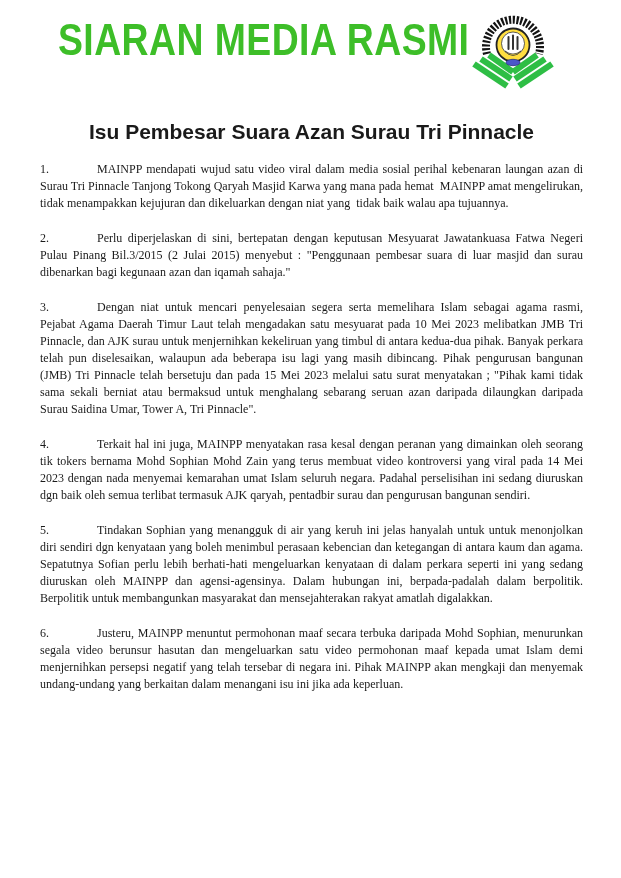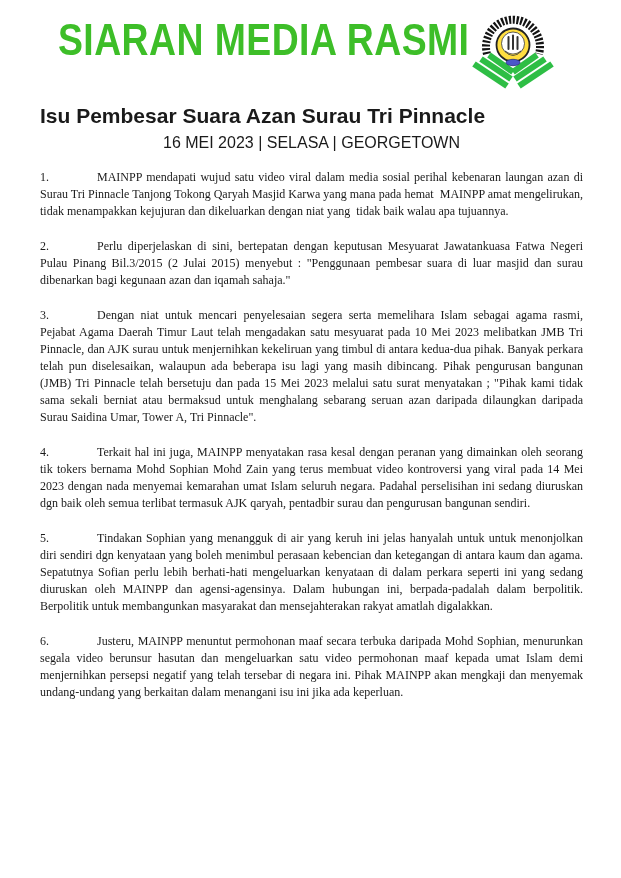--- a/index.html
+++ b/index.html
@@ -39,21 +39,21 @@
   .logo{
     position:absolute;top:14px;left:460px;width:104px;height:84px;z-index:2;
   }
 
   
   .content{
     position:absolute;top:104px;left:0;right:0;
     padding:0 38px 0 40px;
   }
   .doc-title{
-    font-weight:bold;font-size:21px;line-height:24px;
+    text-align:center;font-weight:bold;font-size:21px;line-height:24px;margin-top:16px;
   }
   .doc-subtitle{
     text-align:center;font-size:16px;line-height:19px;margin-top:5px;
   }
   .paragraphs{margin-top:17px;}
   .para{
     font-size:12px;line-height:17px;text-align:justify;
     margin-bottom:18px;
     font-family:Liberation Serif, serif;
   }
@@ -89,21 +89,20 @@
       <line x1="48.5" y1="23" x2="48.5" y2="35"></line>
       <line x1="53" y1="21.5" x2="53" y2="35"></line>
       <line x1="57.5" y1="23" x2="57.5" y2="35"></line>
     </g>
     <path d="M 45 37 Q 53 43 61 37 Q 57 41.5 53 41.5 Q 49 41.5 45 37 Z" fill="var(--seal-yellow)" stroke="#333333" stroke-width="0.7"></path>
     <ellipse cx="53" cy="48.5" rx="7" ry="3.2" fill="#4a57c8" stroke="#27307a" stroke-width="0.8"></ellipse>
   </svg>
 
   <div class="content">
     <div class="doc-title">Isu Pembesar Suara Azan Surau Tri Pinnacle</div>
-    <div class="doc-subtitle">16 MEI 2023 | SELASA | GEORGETOWN</div>
 
     <div class="paragraphs">
       <p class="para"><span class="pnum">1.</span><span>MAINPP mendapati wujud satu video viral dalam media sosial perihal kebenaran laungan azan di Surau Tri Pinnacle Tanjong Tokong Qaryah Masjid Karwa yang mana pada hemat&nbsp; MAINPP amat mengelirukan, tidak menampakkan kejujuran dan dikeluarkan dengan niat yang&nbsp; tidak baik walau apa tujuannya.</span></p>
       <p class="para"><span class="pnum">2.</span><span>Perlu diperjelaskan di sini, bertepatan dengan keputusan Mesyuarat Jawatankuasa Fatwa Negeri Pulau Pinang Bil.3/2015 (2 Julai 2015) menyebut : "Penggunaan pembesar suara di luar masjid dan surau dibenarkan bagi kegunaan azan dan iqamah sahaja."</span></p>
       <p class="para"><span class="pnum">3.</span><span>Dengan niat untuk mencari penyelesaian segera serta memelihara Islam sebagai agama rasmi, Pejabat Agama Daerah Timur Laut telah mengadakan satu mesyuarat pada 10 Mei 2023 melibatkan JMB Tri Pinnacle, dan AJK surau untuk menjernihkan kekeliruan yang timbul di antara kedua-dua pihak. Banyak perkara telah pun diselesaikan, walaupun ada beberapa isu lagi yang masih dibincang. Pihak pengurusan bangunan (JMB) Tri Pinnacle telah bersetuju dan pada 15 Mei 2023 melalui satu surat menyatakan ; "Pihak kami tidak sama sekali berniat atau bermaksud untuk menghalang sebarang seruan azan daripada dilaungkan daripada Surau Saidina Umar, Tower A, Tri Pinnacle".</span></p>
       <p class="para"><span class="pnum">4.</span><span>Terkait hal ini juga, MAINPP menyatakan rasa kesal dengan peranan yang dimainkan oleh seorang tik tokers bernama Mohd Sophian Mohd Zain yang terus membuat video kontroversi yang viral pada 14 Mei 2023 dengan nada menyemai kemarahan umat Islam seluruh negara. Padahal perselisihan ini sedang diuruskan dgn baik oleh semua terlibat termasuk AJK qaryah, pentadbir surau dan pengurusan bangunan sendiri.</span></p>
       <p class="para"><span class="pnum">5.</span><span>Tindakan Sophian yang menangguk di air yang keruh ini jelas hanyalah untuk untuk menonjolkan diri sendiri dgn kenyataan yang boleh menimbul perasaan kebencian dan ketegangan di antara kaum dan agama. Sepatutnya Sofian perlu lebih berhati-hati mengeluarkan kenyataan di dalam perkara seperti ini yang sedang diuruskan oleh MAINPP dan agensi-agensinya. Dalam hubungan ini, berpada-padalah dalam berpolitik. Berpolitik untuk membangunkan masyarakat dan mensejahterakan rakyat amatlah digalakkan.</span></p>
       <p class="para"><span class="pnum">6.</span><span>Justeru, MAINPP menuntut permohonan maaf secara terbuka daripada Mohd Sophian, menurunkan segala video berunsur hasutan dan mengeluarkan satu video permohonan maaf kepada umat Islam demi menjernihkan persepsi negatif yang telah tersebar di negara ini. Pihak MAINPP akan mengkaji dan menyemak undang-undang yang berkaitan dalam menangani isu ini jika ada keperluan.</span></p>
     </div>
 

